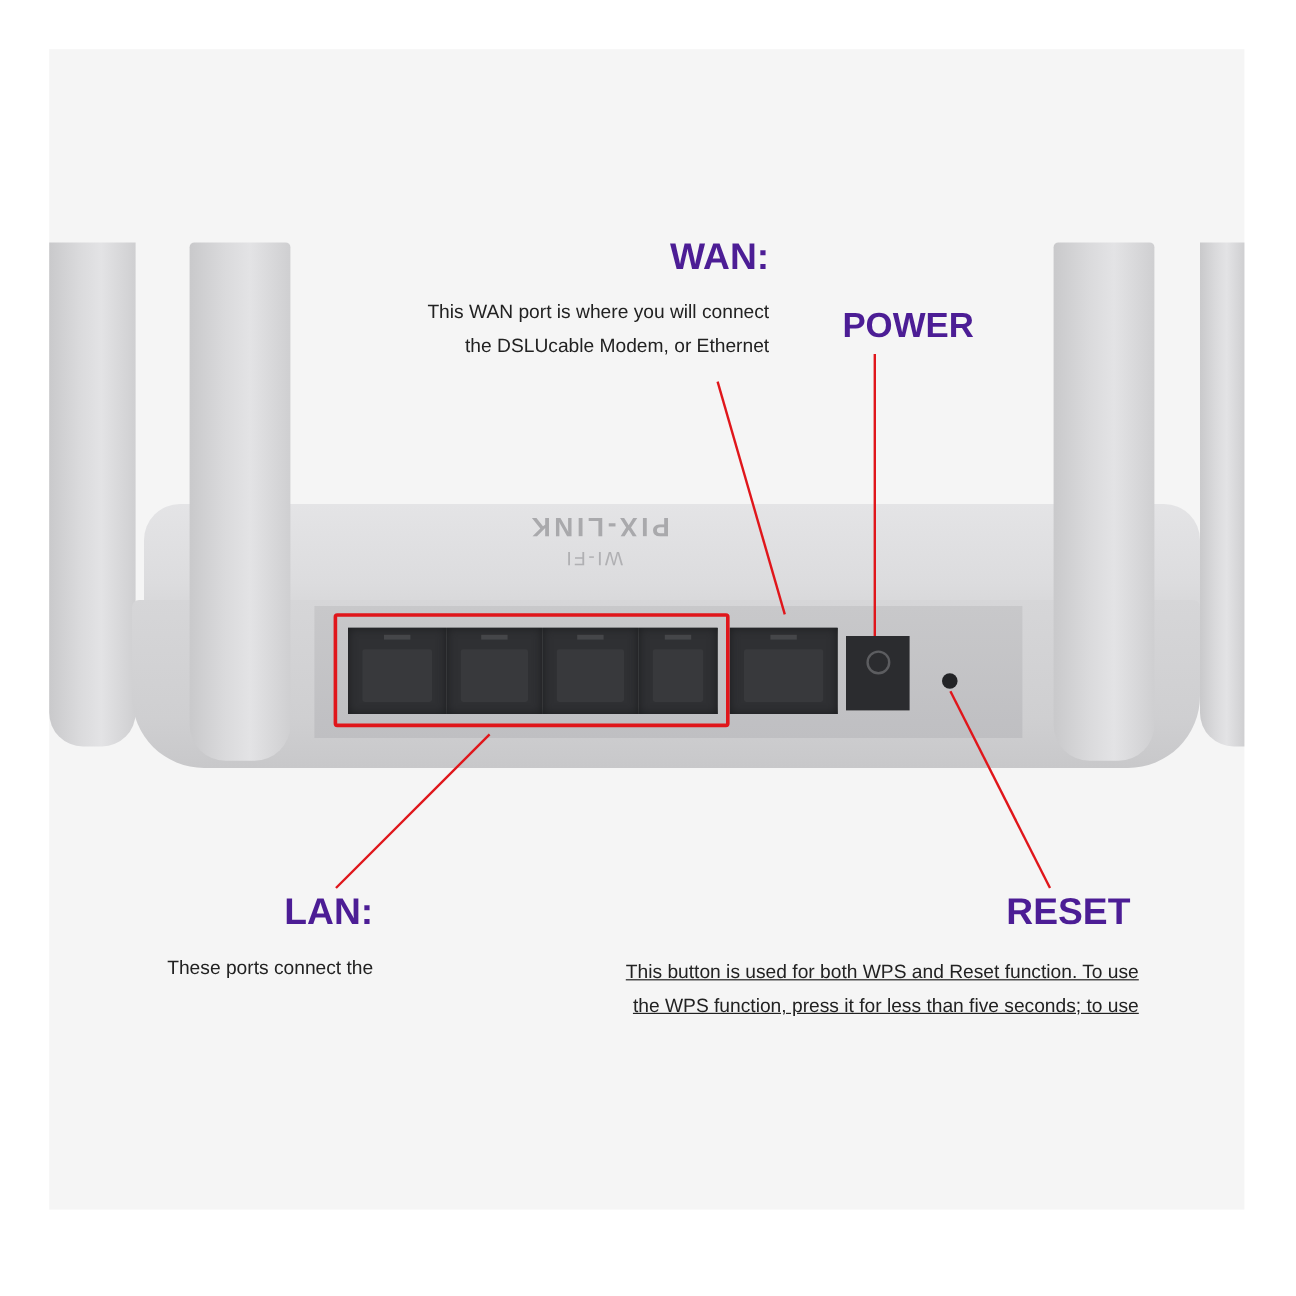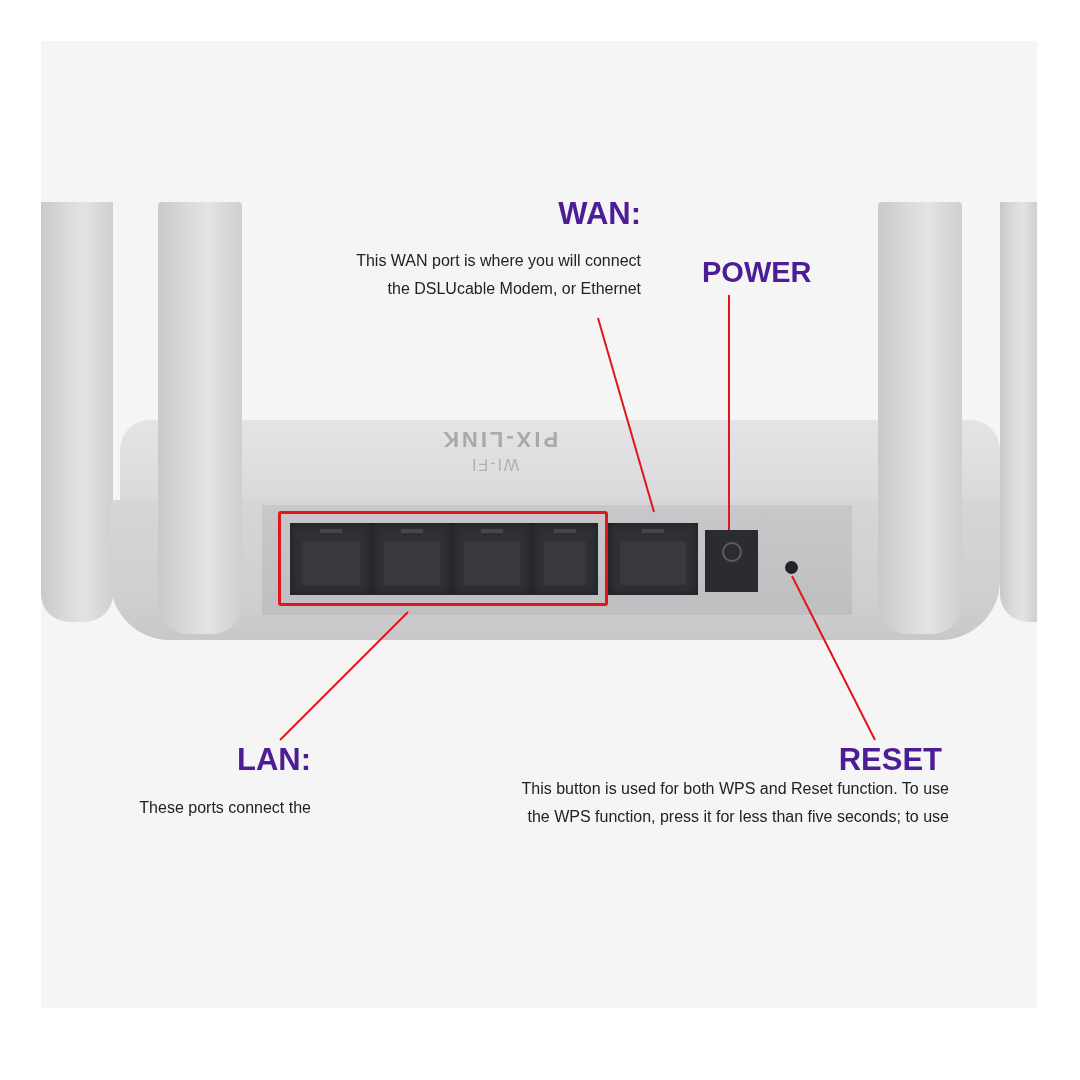--- a/index.html
+++ b/index.html
@@ -93,16 +93,16 @@
 </div>
 
 <div class="title" style="left:702px;top:256px;font-size:29px;">POWER</div>
 
 <div class="title" style="right:769px;top:742px;">LAN:</div>
 <div class="desc" style="right:769px;top:775px;">
   <div>These ports connect the</div>
 </div>
 
 <div class="title" style="right:138px;top:742px;">RESET</div>
-<div class="desc" style="right:131px;top:756px;">
+<div class="desc" style="right:131px;top:778px;text-decoration:underline;">
   <div>This button is used for both WPS and Reset function. To use</div>
   <div>the WPS function, press it for less than five seconds; to use</div>
 </div>
 
 </body></html>

